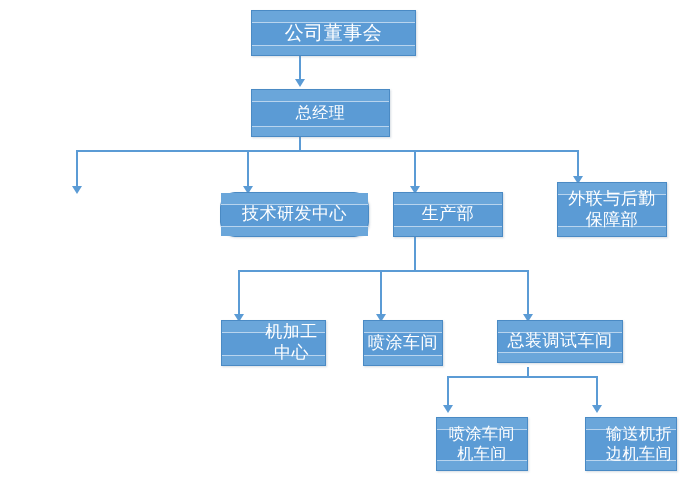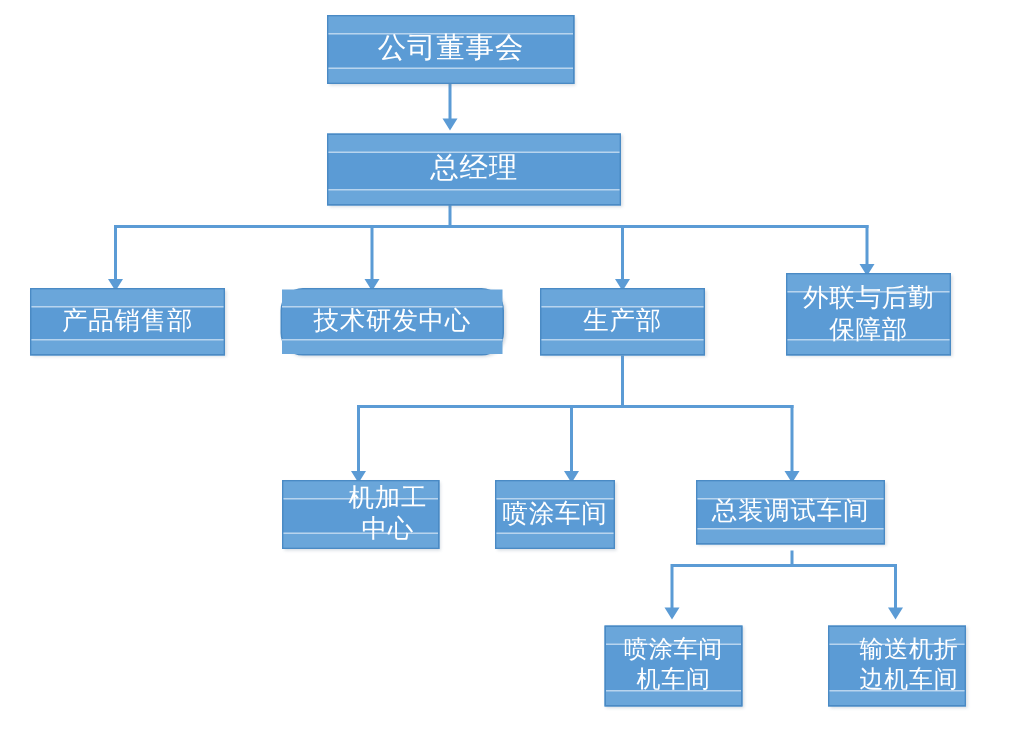--- a/index.html
+++ b/index.html
@@ -26,20 +26,21 @@
     background: #5b9bd5;
     border: 1px solid #4a8ac4;
     display: flex;
     align-items: center;
     justify-content: center;
     text-align: center;
     color: #ffffff;
     letter-spacing: 0.5px;
     line-height: 1.22;
     box-shadow: 1px 1px 2px rgba(120, 140, 160, 0.30);
+    margin-left: 33px;
   }
   
   .node::before,
   .node::after {
     content: "";
     position: absolute;
     left: 0;
     right: 0;
     pointer-events: none;
   }
@@ -120,27 +121,24 @@
   <div class="conn v" style="left:447px; top:376px; height:35px;"></div>
   <div class="arrow" style="left:443px; top:405px;"></div>
 
   <div class="conn v" style="left:596px; top:376px; height:35px;"></div>
   <div class="arrow" style="left:592px; top:405px;"></div>
 
   <div class="node" style="left:218px; top:10px; width:165px; height:46px; font-size:19px;">
     <span class="node-label">公司董事会</span>
   </div>
 
-  <div class="node" style="left:218px; top:89px; width:196px; height:48px; font-size:19px;">
+  <div class="node" style="left:218px; top:89px; width:139px; height:48px; font-size:16px;">
     <span class="node-label">总经理</span>
   </div>
 
-  <div class="node" style="left:20px; top:192px; width:130px; height:45px; font-size:17px;">
-    <span class="node-label">产品销售部</span>
-  </div>
 
   <div class="node" style="left:187px; top:192px; width:149px; height:45px; font-size:17px;border-radius:15px;">
     <span class="node-label">技术研发中心</span>
   </div>
 
   <div class="node" style="left:360px; top:192px; width:110px; height:45px; font-size:17px;align-items:center;">
     <span class="node-label">生产部</span>
   </div>
 
   <div class="node" style="left:524px; top:182px; width:110px; height:55px; font-size:17px;">

